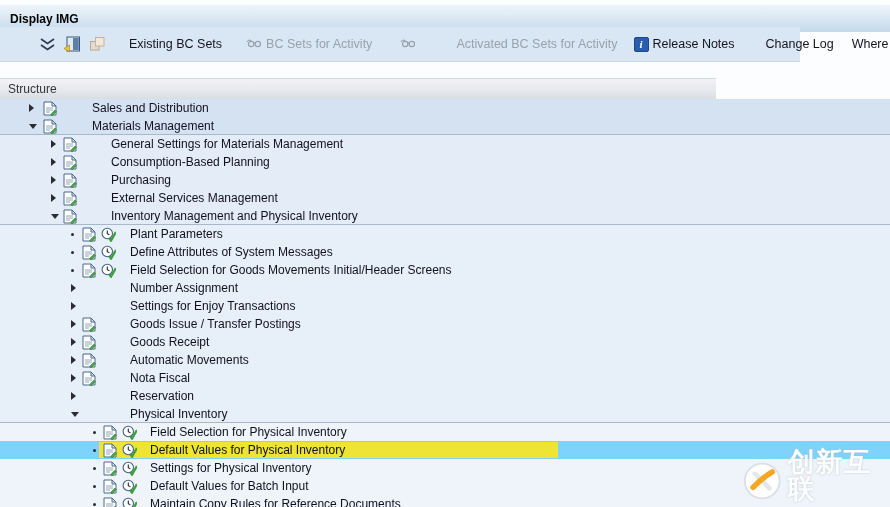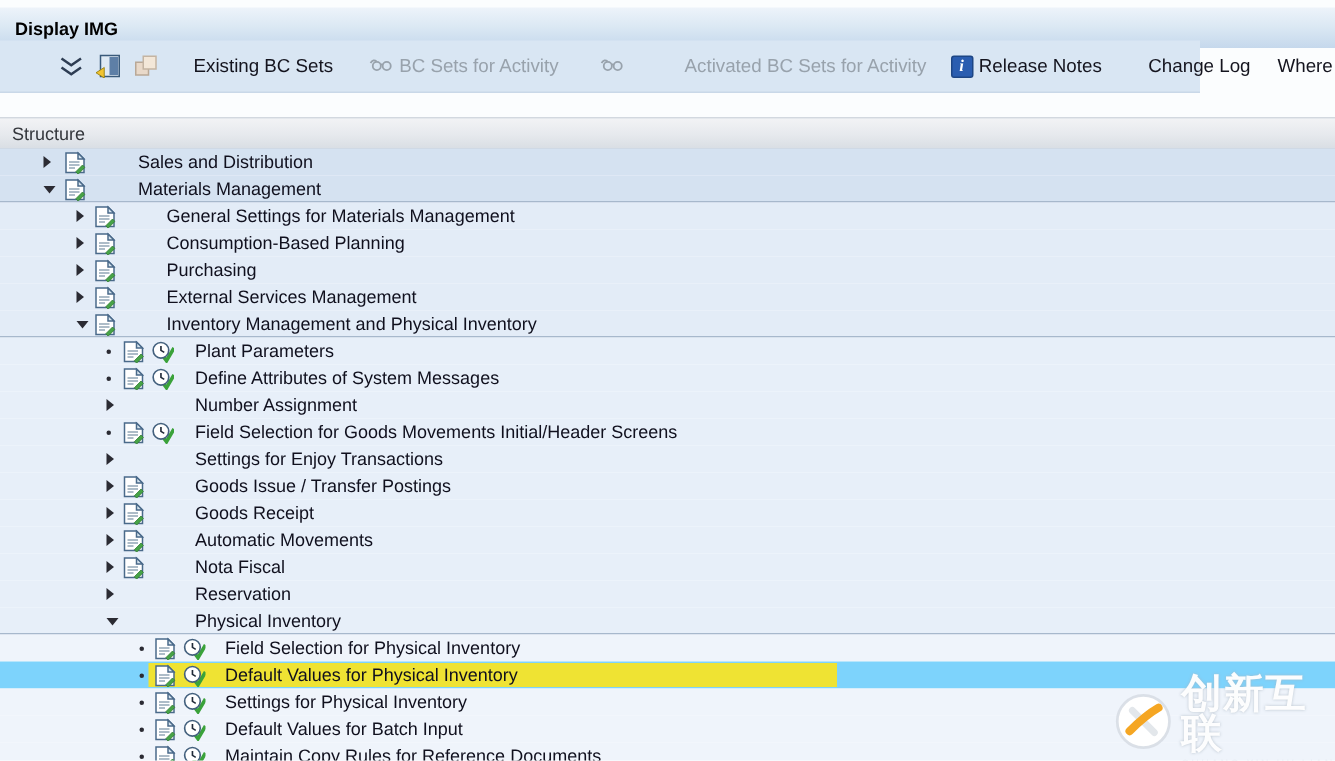--- a/index.html
+++ b/index.html
@@ -22,21 +22,21 @@
   .tb-sep{width:1px;height:17px;background:#A9BACB;margin:0 9px 0 10px;}
   .tb-btn{display:inline-flex;align-items:center;gap:4px;cursor:pointer;white-space:nowrap;}
   .tb-btn.disabled{color:#98A2AC;cursor:default;}
   .m1{margin-left:4px;} .m2{margin-left:24px;text-align:right;} .m3{margin-left:28px;gap:40px;}
   .m4{margin-left:16px;} .m5{margin-left:10px;} .m6{margin-left:12px;} .m7{margin-left:18px;}
   .info-ic{width:13px;height:13px;background:#2A5DB0;border:1px solid #1D4685;border-radius:2px;
     color:#fff;font-family:"Liberation Serif",serif;font-weight:bold;font-style:italic;
     font-size:11px;line-height:12px;text-align:center;display:inline-block;}
 
   
-  .struct-hdr{position:absolute;left:0;top:78px;width:890px;height:20px;
+  .struct-hdr{position:absolute;left:0;top:78px;width:716px;height:20px;
     background:linear-gradient(180deg,#F2F3F5 0%,#E6E9ED 55%,#D9DEE4 100%);
     border-top:1px solid #D2D8DF;border-bottom:1px solid #A8B4C2;
     display:flex;align-items:center;font-size:12px;color:#33363B;}
   .struct-hdr span{margin-left:8px;}
 
   
   .tree{position:absolute;left:0;top:99px;width:890px;}
   .row{position:relative;height:18px;box-sizing:border-box;font-size:12px;color:#10101E;
        cursor:default;white-space:nowrap;}
   .band1{background:#D5E2F1;padding-left:19px;}
@@ -294,44 +294,44 @@
               <path d="M7 9.5 l3 4 L15 5" stroke="#3AA23A" stroke-width="2.4" fill="none"></path>
               <circle cx="6.3" cy="6.5" r="5.2" fill="#fff" stroke="#44617E" stroke-width="1.1"></circle>
               <path d="M6.3 3.6 v3 l2.2 1.3" stroke="#202A38" stroke-width="1.1" fill="none"></path>
             </svg>
         </span>
       </span>
       <span class="lbl">Define Attributes of System Messages</span>
     </div>
 
     <div class="row l3 band3">
+      <span class="marker dot-m"></span>
+      <span class="icons">
+        <span class="ic">
+          <svg width="14" height="15" viewBox="0 0 14 15">
+              <path d="M1 1 h8 l4 4 v9 H1 z" fill="#fff" stroke="#4A6A8A"></path>
+              <path d="M9 1 v4 h4 z" fill="#D8E6F0" stroke="#4A6A8A"></path>
+              <path d="M3 7 h7 M3 9 h7 M3 11 h4" stroke="#93A7B7" stroke-width="1"></path>
+              <path d="M7.5 13.5 l4.5-4.5 1.6 1.6 -4.5 4.5 z" fill="#47A347" stroke="#2F7A2F" stroke-width="0.5"></path>
+            </svg>
+        </span>
+        <span class="ic">
+          <svg width="15" height="15" viewBox="0 0 15 15">
+              <path d="M7 9.5 l3 4 L15 5" stroke="#3AA23A" stroke-width="2.4" fill="none"></path>
+              <circle cx="6.3" cy="6.5" r="5.2" fill="#fff" stroke="#44617E" stroke-width="1.1"></circle>
+              <path d="M6.3 3.6 v3 l2.2 1.3" stroke="#202A38" stroke-width="1.1" fill="none"></path>
+            </svg>
+        </span>
+      </span>
+      <span class="lbl">Field Selection for Goods Movements Initial/Header Screens</span>
+    </div>
+
+    <div class="row l3 band3">
       <span class="marker tri-r"></span>
       <span class="lbl">Number Assignment</span>
-    </div>
-
-    <div class="row l3 band3">
-      <span class="marker dot-m"></span>
-      <span class="icons">
-        <span class="ic">
-          <svg width="14" height="15" viewBox="0 0 14 15">
-              <path d="M1 1 h8 l4 4 v9 H1 z" fill="#fff" stroke="#4A6A8A"></path>
-              <path d="M9 1 v4 h4 z" fill="#D8E6F0" stroke="#4A6A8A"></path>
-              <path d="M3 7 h7 M3 9 h7 M3 11 h4" stroke="#93A7B7" stroke-width="1"></path>
-              <path d="M7.5 13.5 l4.5-4.5 1.6 1.6 -4.5 4.5 z" fill="#47A347" stroke="#2F7A2F" stroke-width="0.5"></path>
-            </svg>
-        </span>
-        <span class="ic">
-          <svg width="15" height="15" viewBox="0 0 15 15">
-              <path d="M7 9.5 l3 4 L15 5" stroke="#3AA23A" stroke-width="2.4" fill="none"></path>
-              <circle cx="6.3" cy="6.5" r="5.2" fill="#fff" stroke="#44617E" stroke-width="1.1"></circle>
-              <path d="M6.3 3.6 v3 l2.2 1.3" stroke="#202A38" stroke-width="1.1" fill="none"></path>
-            </svg>
-        </span>
-      </span>
-      <span class="lbl">Field Selection for Goods Movements Initial/Header Screens</span>
     </div>
 
     <div class="row l3 band3">
       <span class="marker tri-r"></span>
       <span class="lbl">Settings for Enjoy Transactions</span>
     </div>
 
     <div class="row l3 band3">
       <span class="marker tri-r"></span>
       <span class="icons">

